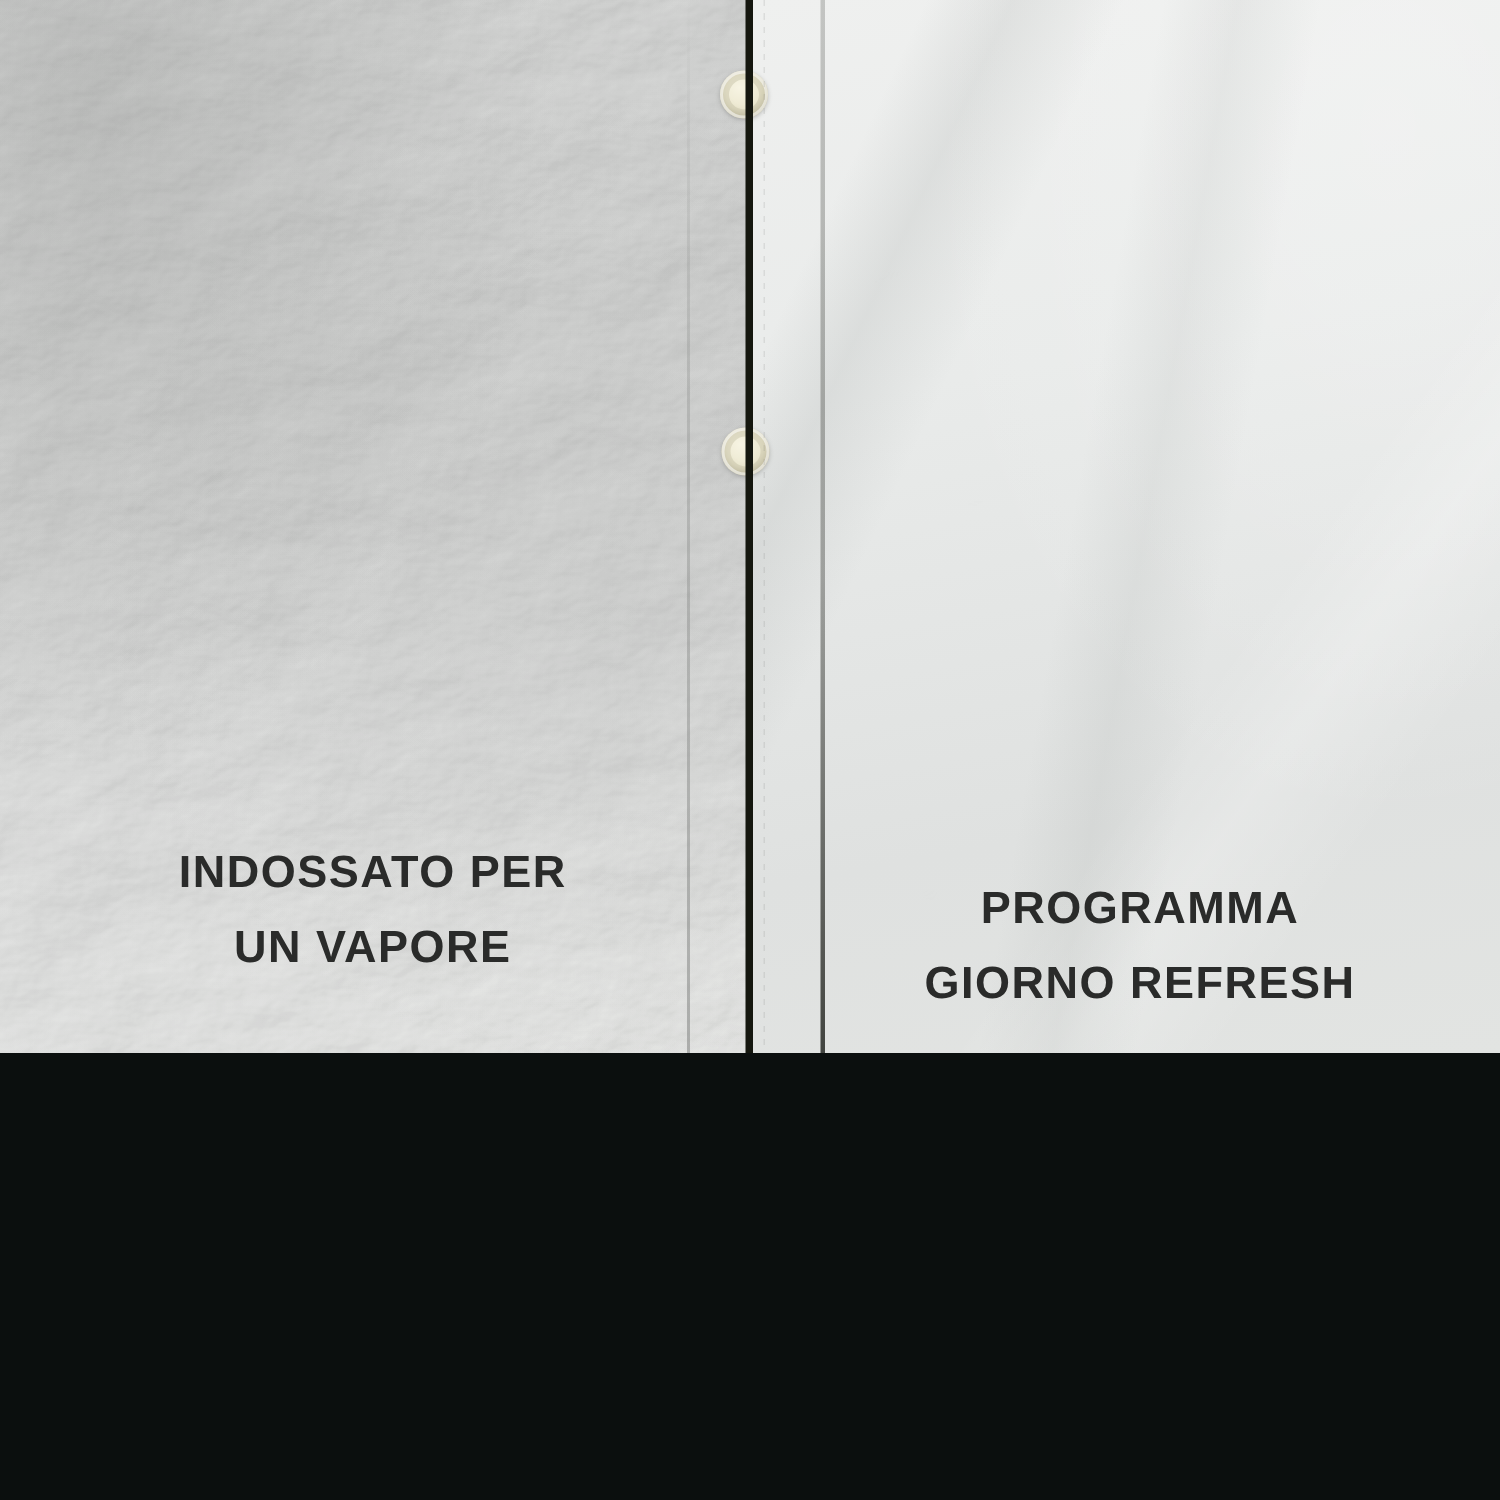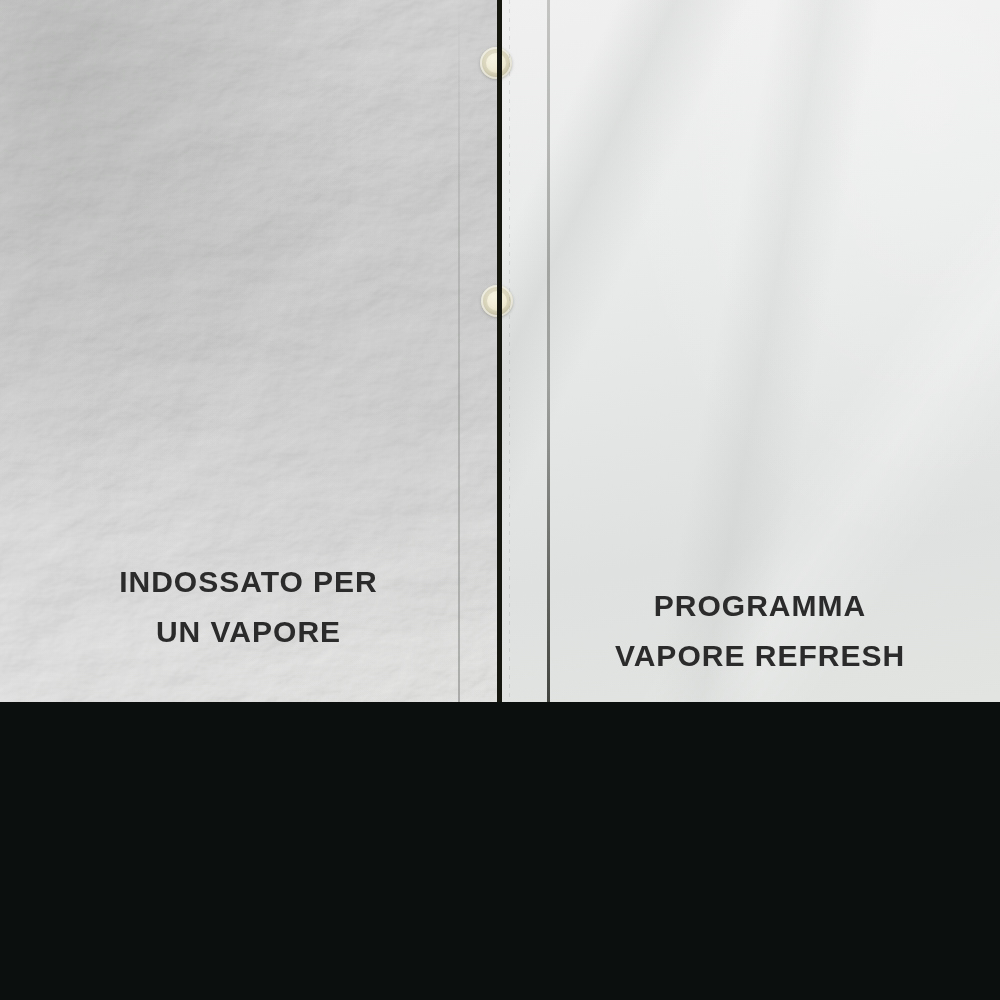--- a/index.html
+++ b/index.html
@@ -92,21 +92,21 @@
     <div class="divider"></div>
     <div class="stitch"></div>
     <div class="placket-edge"></div>
 
     <div class="photo-label label-left">
       <div class="ln">INDOSSATO PER</div>
       <div class="ln">UN VAPORE</div>
     </div>
     <div class="photo-label label-right">
       <div class="ln">PROGRAMMA</div>
-      <div class="ln">VAPORE REFRESH</div>
+      <div class="ln">GIORNO REFRESH</div>
     </div>
   </div>
 
   <div class="panel">
 
     
 
     
 
     

